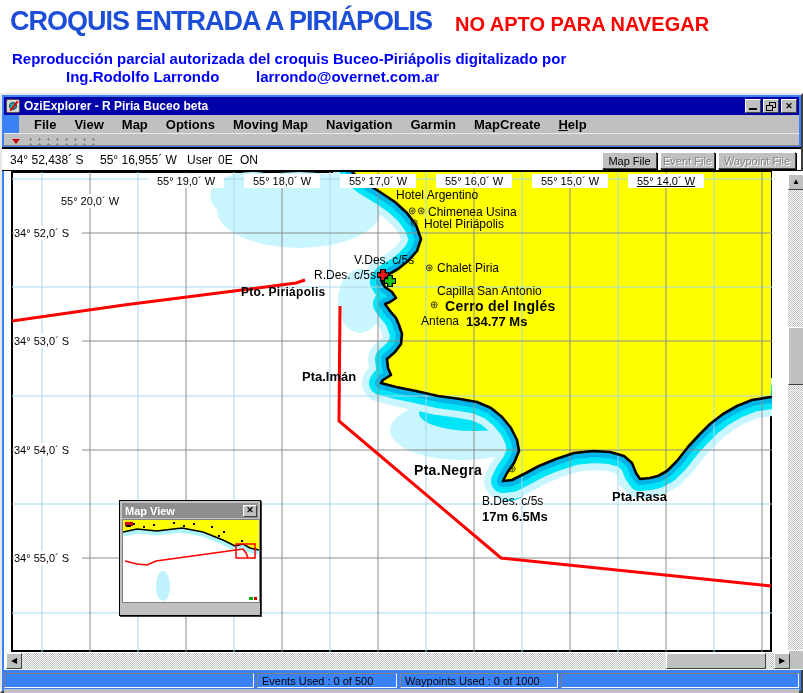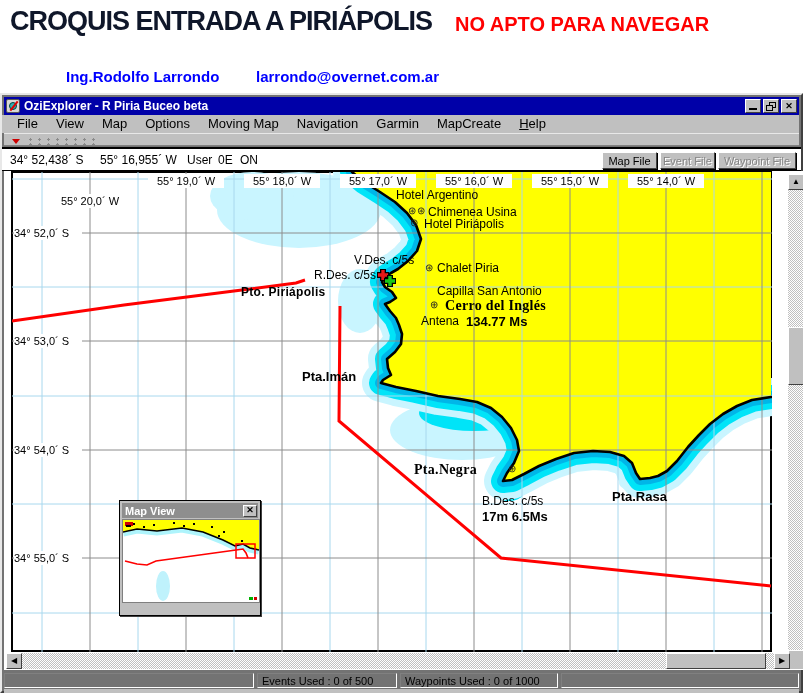--- a/index.html
+++ b/index.html
@@ -1,43 +1,43 @@
 <!DOCTYPE html>
 <html><head>
 <meta charset="utf-8">
 <style>
   html,body{margin:0;padding:0;width:803px;height:693px;overflow:hidden;background:#fff;
     font-family:"Liberation Sans",sans-serif;-webkit-font-smoothing:none;}
   *{box-sizing:border-box;}
 
   
   #page-header{position:absolute;left:0;top:0;width:803px;height:93px;background:#fff;}
-  #main-title{position:absolute;left:10px;top:6px;font-size:27px;font-weight:bold;color:#0f172a;letter-spacing:-1px;white-space:nowrap;}
+  #main-title{position:absolute;left:10px;top:6px;font-size:27px;font-weight:bold;color:#1d4ed8;letter-spacing:-1px;white-space:nowrap;}
   #warning{position:absolute;left:455px;top:13px;font-size:20px;font-weight:bold;color:#ff0000;white-space:nowrap;}
   .credit{position:absolute;color:#0000ff;font-weight:bold;font-size:15px;white-space:nowrap;}
   #credit1{left:12px;top:50px;}
   #credit-name{left:66px;top:68px;}
   #credit-email{left:256px;top:68px;}
 
   
-  #app{position:absolute;left:0;top:93px;width:803px;height:600px;background:#737373;
+  #app{position:absolute;left:0;top:93px;width:803px;height:600px;background:#3b82f6;
        border:2px solid;border-color:#e8e8e8 #404040 #404040 #e8e8e8;}
   #titlebar{position:absolute;left:2px;top:2px;right:2px;height:18px;background:#0000a8;display:flex;align-items:center;}
   #app-icon{width:14px;height:14px;margin:0 4px 0 2px;position:relative;background:#d8d8d8;border:1px solid #555;border-radius:2px;}
   #app-icon .globe{position:absolute;left:2px;top:2px;width:8px;height:8px;border-radius:50%;background:#2fb0b0;border:1px solid #044;}
   #app-icon .needle{position:absolute;left:6px;top:0px;width:2px;height:12px;background:#d00;transform:rotate(38deg);}
   #title-text{color:#fff;font-weight:bold;font-size:12px;flex:1;white-space:nowrap;}
   .winbtn{width:16px;height:14px;background:#c0c0c0;border:1px solid;border-color:#fff #404040 #404040 #fff;
           margin-right:2px;position:relative;display:flex;align-items:center;justify-content:center;
           font-size:9px;font-weight:bold;color:#000;line-height:1;}
   .winbtn .minbar{position:absolute;left:3px;bottom:2px;width:8px;height:2px;background:#000;}
   .winbtn .rest1{position:absolute;left:5px;top:2px;width:7px;height:6px;border:1px solid #000;background:#c0c0c0;}
   .winbtn .rest2{position:absolute;left:2px;top:5px;width:7px;height:6px;border:1px solid #000;background:#c0c0c0;}
 
-  #menubar{position:absolute;left:0;top:20px;right:2px;height:18px;display:flex;padding-left:6px;background:#c0c0c0;}
+  #menubar{position:absolute;left:17px;top:20px;right:2px;height:18px;display:flex;align-items:center;padding-left:6px;background:#c0c0c0;font-weight:bold;}
   .menu-item{font-size:13px;color:#000;padding:1px 9px;white-space:nowrap;}
   .menu-item u{text-decoration:underline;}
 
   #toolstrip{position:absolute;left:2px;top:38px;right:2px;height:13px;background:#c0c0c0;
              border-top:1px solid #e8e8e8;border-bottom:1px solid #808080;}
   #collapse-arrow{position:absolute;left:8px;top:5px;width:0;height:0;border-left:4px solid transparent;border-right:4px solid transparent;border-top:5px solid #cc0000;}
   #grip-dots{position:absolute;left:22px;top:3px;width:72px;height:8px;
      background-image:radial-gradient(circle,#8a8a8a 1.1px,transparent 1.3px);background-size:9px 5px;}
 
   #coordbar{position:absolute;left:0px;top:52px;right:0px;height:24px;background:#fff;
@@ -48,21 +48,21 @@
   .filebtn.disabled{color:#858585;text-shadow:1px 1px 0 #fff;}
 
   
   #client{position:absolute;left:2px;top:76px;width:799px;height:499px;background:#fff;overflow:hidden;}
   #map-border{position:absolute;left:7px;top:0px;width:761px;height:481px;border:2px solid #000;}
   #map-svg{position:absolute;left:8px;top:1px;}
   .lon-label{position:absolute;top:3px;width:76px;height:14px;background:#fff;font-size:11px;color:#000;text-align:center;line-height:14px;white-space:nowrap;}
   .lat-label{position:absolute;left:10px;width:68px;height:14px;background:#fff;font-size:11px;color:#000;line-height:14px;white-space:nowrap;}
   .map-label{position:absolute;font-size:12px;color:#000;white-space:nowrap;line-height:1;}
   .map-label.b13{font-weight:bold;font-size:13px;}
-  .map-label.b14{font-weight:bold;font-size:14px;letter-spacing:0.3px;font-family:Liberation Serif, serif;}
+  .map-label.b14{font-weight:bold;font-size:14px;letter-spacing:0.3px;}
   .map-label.b16{font-weight:bold;font-size:12px;letter-spacing:0.3px;}
   .map-sym{position:absolute;font-size:10px;color:#222;line-height:1;}
 
   
   .sb-track{position:absolute;background-color:#c0c0c0;
     background-image:linear-gradient(45deg,#fff 25%,transparent 25%,transparent 75%,#fff 75%),
                      linear-gradient(45deg,#fff 25%,transparent 25%,transparent 75%,#fff 75%);
     background-position:0 0,1px 1px;background-size:2px 2px;}
   .sb-btn{position:absolute;width:16px;height:16px;background:#c0c0c0;border:1px solid;border-color:#fff #404040 #404040 #fff;
           display:flex;align-items:center;justify-content:center;font-size:8px;color:#000;line-height:1;}
@@ -83,20 +83,21 @@
   .status-panel{height:15px;border:1px solid;border-color:#808080 #fff #fff #808080;font-size:11px;color:#000;
                 display:flex;align-items:center;padding-left:4px;white-space:nowrap;}
   #bottom-strip{position:absolute;left:2px;top:594px;right:2px;height:4px;background:#c0c0c0;}
 </style>
 </head>
 <body>
 
 <div id="page-header">
   <div id="main-title">CROQUIS ENTRADA A PIRIÁPOLIS</div>
   <div id="warning">NO APTO PARA NAVEGAR</div>
+  <div id="credit1" class="credit">Reproducción parcial autorizada del croquis Buceo-Piriápolis digitalizado por</div>
   <div id="credit-name" class="credit">Ing.Rodolfo Larrondo</div>
   <div id="credit-email" class="credit">larrondo@overnet.com.ar</div>
 </div>
 
 <div id="app">
 
   <div id="titlebar">
     <div id="app-icon">
         <div class="globe"></div>
         <div class="needle"></div>
@@ -205,21 +206,21 @@
       </g>
     </svg>
 
     <div id="labels-layer">
         <div class="lon-label" style="left: 48px; top: 3px; margin-top: 20px;">55° 20,0´ W</div>
         <div class="lon-label" style="left: 144px; top: 3px;">55° 19,0´ W</div>
         <div class="lon-label" style="left: 240px; top: 3px;">55° 18,0´ W</div>
         <div class="lon-label" style="left: 336px; top: 3px;">55° 17,0´ W</div>
         <div class="lon-label" style="left: 432px; top: 3px;">55° 16,0´ W</div>
         <div class="lon-label" style="left: 528px; top: 3px;">55° 15,0´ W</div>
-        <div class="lon-label" style="left: 624px; top: 3px;">55° 14,0´ W</div>
+        <div class="lon-label" style="left: 624px; top: 3px; text-decoration: underline;">55° 14,0´ W</div>
         <div class="lat-label" style="left: 10px; top: 55px;">34° 52,0´ S</div>
         <div class="lat-label" style="left: 10px; top: 163px;">34° 53,0´ S</div>
         <div class="lat-label" style="left: 10px; top: 272px;">34° 54,0´ S</div>
         <div class="lat-label" style="left: 10px; top: 380px;">34° 55,0´ S</div>
         <div class="map-label" style="left: 392px; top: 18px;">Hotel Argentino</div>
         <div class="map-label" style="left: 424px; top: 35px;">Chimenea Usina</div>
         <div class="map-label" style="left: 420px; top: 47px;">Hotel Piriápolis</div>
         <div class="map-label" style="left: 350px; top: 83px;">V.Des. c/5s</div>
         <div class="map-label" style="left: 433px; top: 91px;">Chalet Piria</div>
         <div class="map-label" style="left: 310px; top: 98px;">R.Des. c/5s</div>

